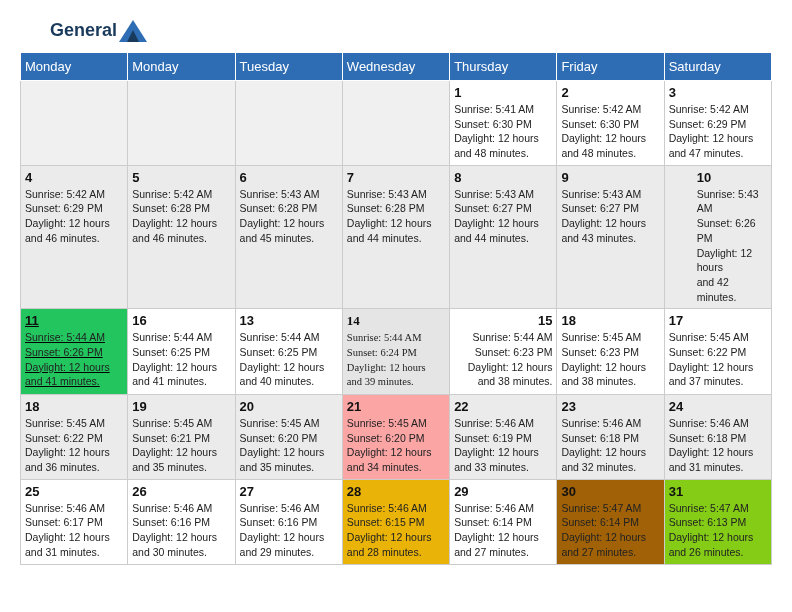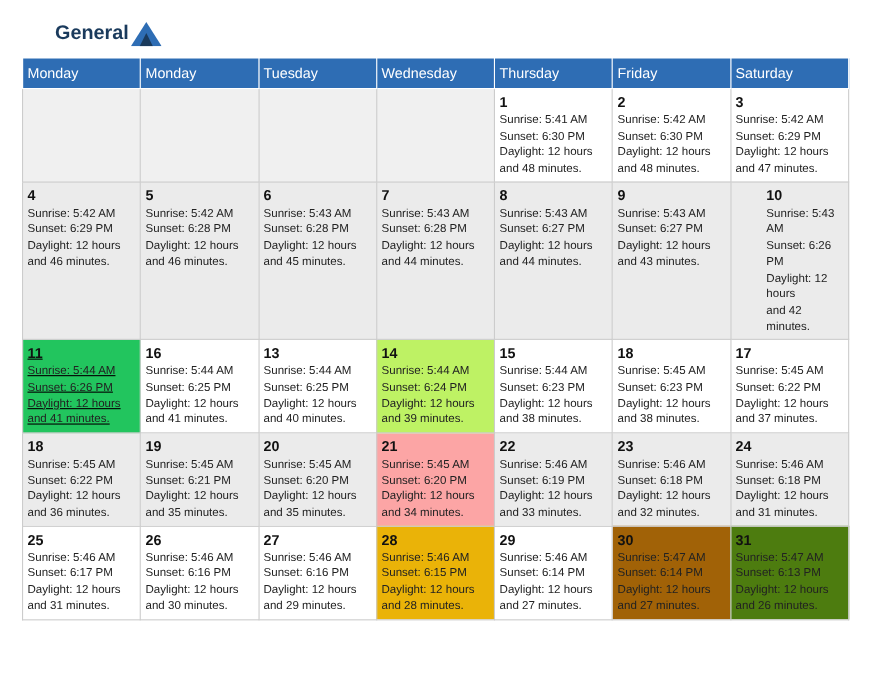--- a/index.html
+++ b/index.html
@@ -203,28 +203,28 @@
 Daylight: 12 hours
 and 41 minutes.</div>
         </td>
         <td style="background: rgb(255, 255, 255);">
           <div class="day-number">13</div>
           <div class="day-info" style="white-space: pre-line;">Sunrise: 5:44 AM
 Sunset: 6:25 PM
 Daylight: 12 hours
 and 40 minutes.</div>
         </td>
-        <td style="background: #bef264;">
+        <td style="background: #e5e5e5; font-family: Liberation Serif, serif;">
           <div class="day-number">14</div>
           <div class="day-info" style="white-space: pre-line;">Sunrise: 5:44 AM
 Sunset: 6:24 PM
 Daylight: 12 hours
 and 39 minutes.</div>
         </td>
-        <td style="background: rgb(255, 255, 255);">
+        <td style="background: rgb(255, 255, 255); text-align: right;">
           <div class="day-number">15</div>
           <div class="day-info" style="white-space: pre-line;">Sunrise: 5:44 AM
 Sunset: 6:23 PM
 Daylight: 12 hours
 and 38 minutes.</div>
         </td>
         <td style="background: rgb(255, 255, 255);">
           <div class="day-number">18</div>
           <div class="day-info" style="white-space: pre-line;">Sunrise: 5:45 AM
 Sunset: 6:23 PM
@@ -326,21 +326,21 @@
 Daylight: 12 hours
 and 27 minutes.</div>
         </td>
         <td style="background: #a16207;">
           <div class="day-number">30</div>
           <div class="day-info" style="white-space: pre-line;">Sunrise: 5:47 AM
 Sunset: 6:14 PM
 Daylight: 12 hours
 and 27 minutes.</div>
         </td>
-        <td style="background: #4d7c0f;">
+        <td style="background: #84cc16;">
           <div class="day-number">31</div>
           <div class="day-info" style="white-space: pre-line;">Sunrise: 5:47 AM
 Sunset: 6:13 PM
 Daylight: 12 hours
 and 26 minutes.</div>
         </td>
       </tr>
     </tbody>
 </table>
 

